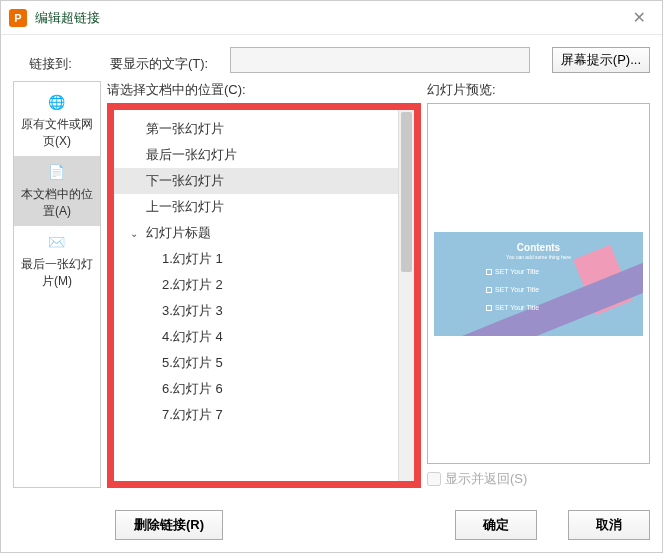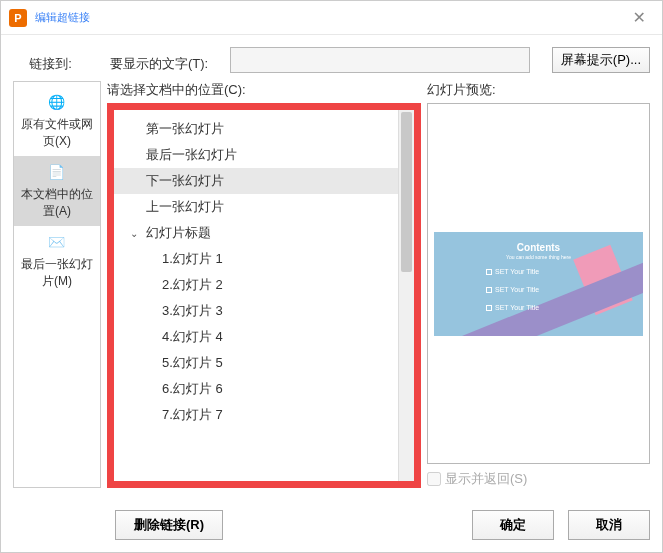--- a/index.html
+++ b/index.html
@@ -2,21 +2,21 @@
 <html><head>
 <meta charset="utf-8">
 <style>
 * { box-sizing: border-box; margin: 0; padding: 0; font-family: "Microsoft YaHei", sans-serif; }
 body { background: #f0f0f0; width: 663px; height: 553px; }
 
 .dialog { width: 663px; height: 553px; background: #fff; border: 1px solid #ccc; display: flex; flex-direction: column; }
 
 .titlebar { height: 34px; background: #fff; display: flex; align-items: center; padding: 0 8px; border-bottom: 1px solid #e8e8e8; }
 .app-icon { width: 18px; height: 18px; background: #ed6c00; border-radius: 3px; margin-right: 8px; display: flex; align-items: center; justify-content: center; color: #fff; font-size: 11px; font-weight: bold; }
-.title-text { font-size: 11px; color: #3b82f6; flex: 1; }
+.title-text { font-size: 13px; color: #14532d; flex: 1; }
 .close-btn { font-size: 16px; color: #888; padding: 4px 8px; cursor: pointer; }
 
 .content { flex: 1; display: flex; flex-direction: column; padding: 12px; background: #fff; }
 
 .top-row { display: flex; align-items: flex-end; gap: 22px; margin-bottom: 8px; }
 .label-link-to { font-size: 13px; color: #333; width: 75px; text-align: center; }
 .label-display { font-size: 13px; color: #333; }
 .display-input { flex: 1; height: 26px; border: 1px solid #b8b8b8; padding: 0 4px; font-size: 13px; background: #f5f5f5; }
 .screen-tip-btn { height: 26px; padding: 0 8px; border: 1px solid #aaa; background: linear-gradient(#fdfdfd,#f0f0f0); font-size: 13px; cursor: pointer; }
 
@@ -47,21 +47,21 @@
 .slide-title { position: absolute; top: 10px; width: 100%; text-align: center; color: #fff; font-size: 10px; font-weight: bold; }
 .slide-sub { position: absolute; top: 22px; width: 100%; text-align: center; color: #fff; font-size: 5px; }
 .slide-item { position: absolute; left: 52px; color: #fff; font-size: 7px; }
 .slide-item .sq { display:inline-block; width:6px; height:6px; border:1px solid #fff; margin-right:3px; vertical-align:middle; }
 .return-row { display: flex; align-items: center; gap: 4px; margin-top: 6px; font-size: 13px; color: #aaa; }
 .return-row input { width: 14px; height: 14px; }
 
 .bottom-row { display: flex; align-items: center; gap: 8px; padding: 10px 12px 12px; }
 .btn { height: 30px; padding: 0 18px; border: 1px solid #aaa; background: linear-gradient(#fdfdfd,#f0f0f0); font-size: 13px; cursor: pointer; font-weight: bold; }
 .spacer { flex: 1; }
-.primary-btns { display: flex; gap: 14px; padding-left: 25px; }
+.primary-btns { display: flex; gap: 31px; padding-left: 25px; }
 .primary-btns .btn { min-width: 82px; }
 </style>
 </head>
 <body>
 
 <div class="dialog">
 
   <div class="titlebar">
     <div class="app-icon">P</div>
     <div class="title-text">编辑超链接</div>

